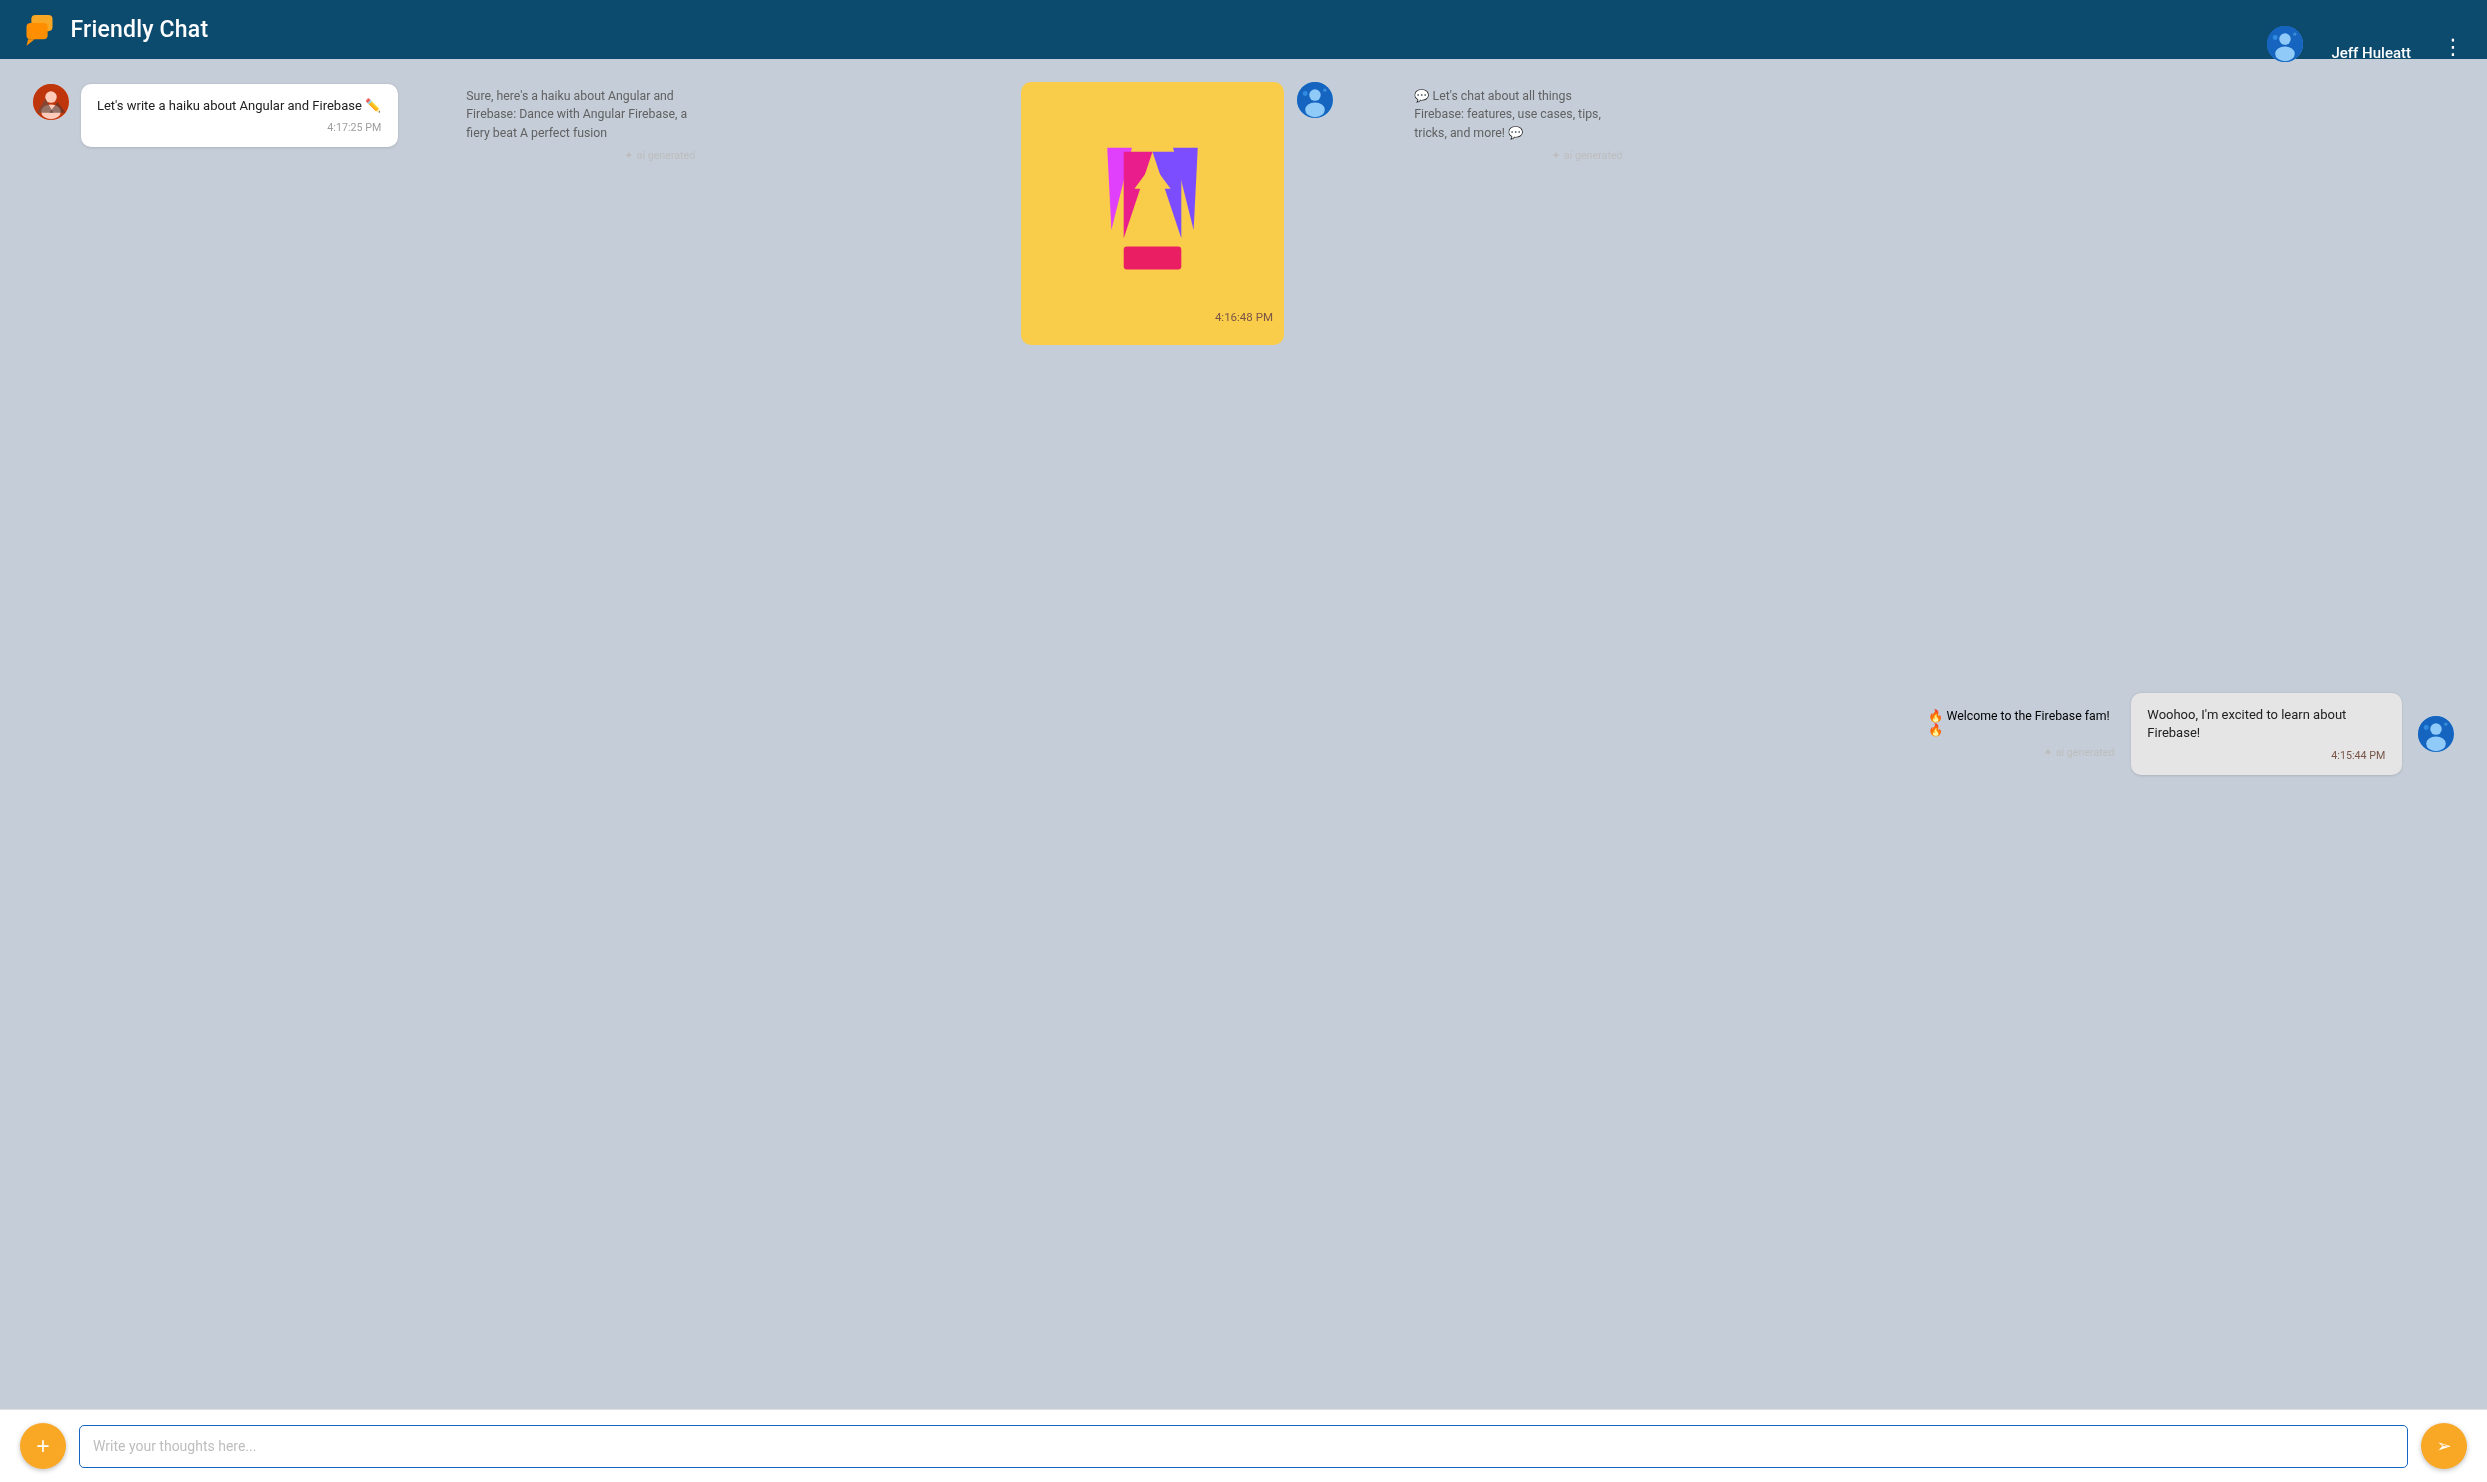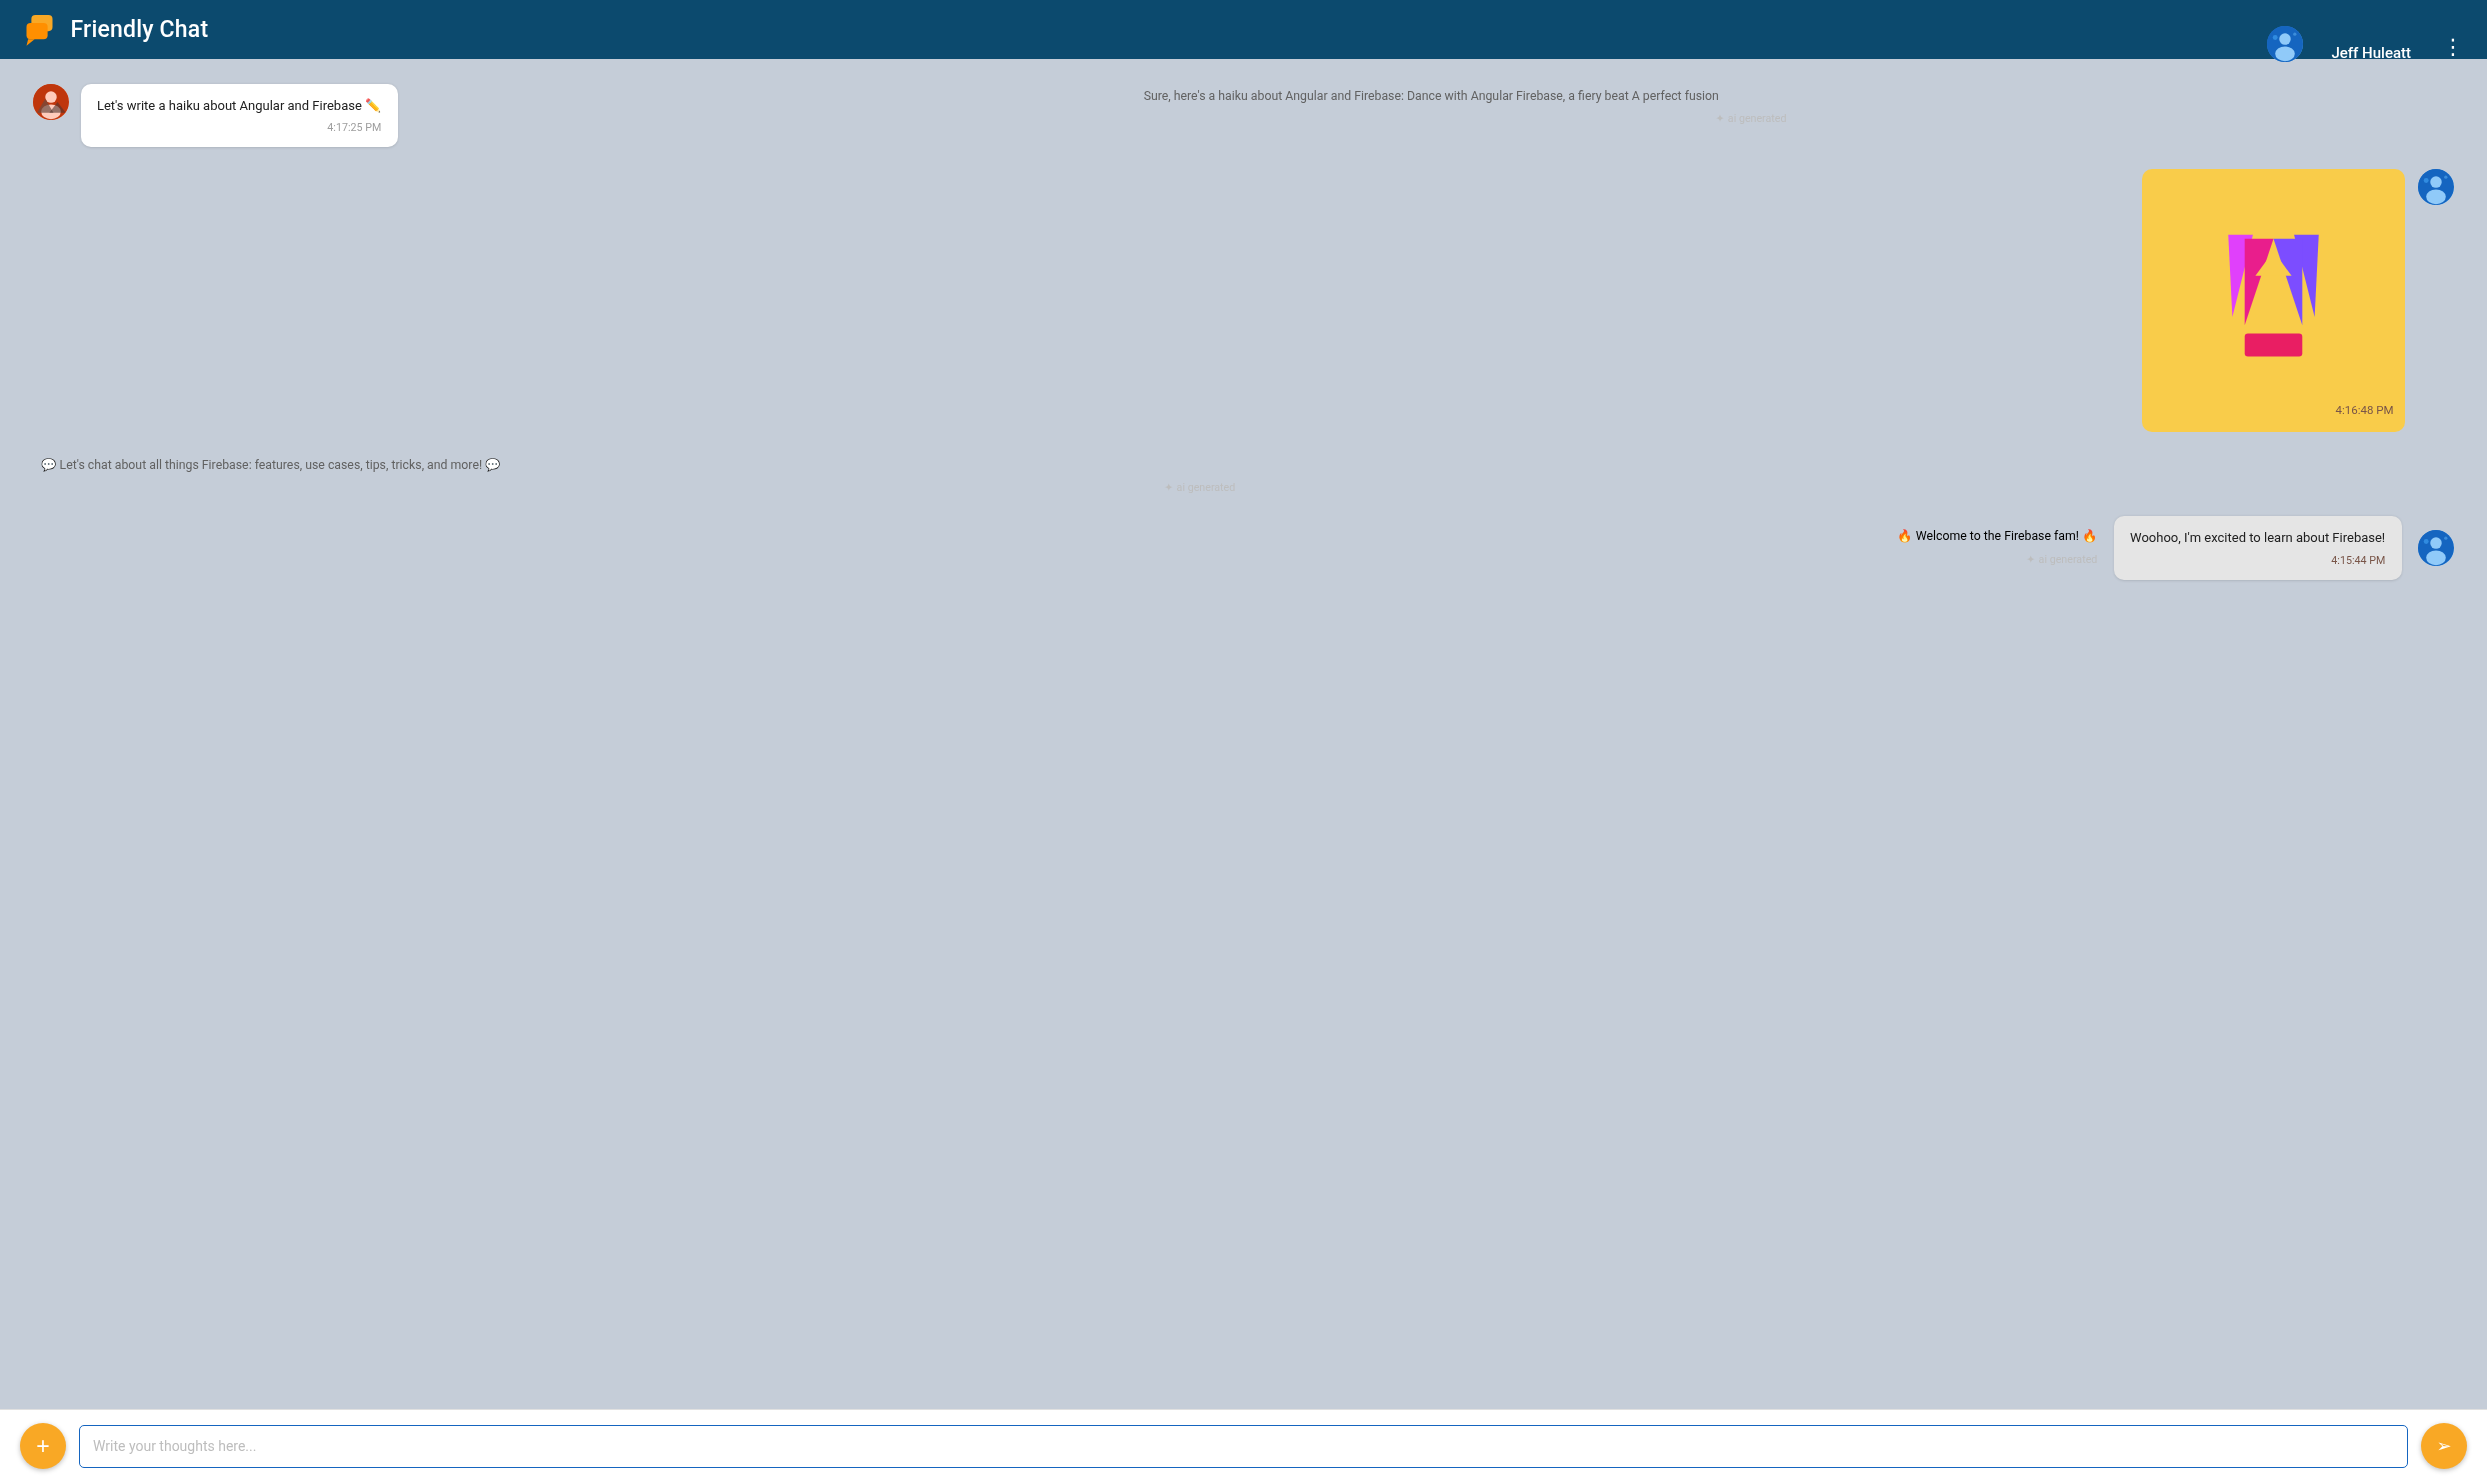--- a/index.html
+++ b/index.html
@@ -71,21 +71,21 @@
       cursor: pointer;
       padding: 3.3px;
     }
 
     
     #chat-area {
       flex: 1;
       overflow-y: auto;
       padding: 16.4px 0;
       display: flex;
-      flex-direction: column;
+      flex-direction: row;
       gap: 6.6px;
     }
 
     
     .message-row {
       display: flex;
       align-items: flex-start;
       padding: 6.6px 33px;
       gap: 13px;
     }
@@ -190,21 +190,21 @@
     }
     .angular-logo-container {
       display: flex;
       align-items: center;
       justify-content: center;
       width: 100%;
       height: 100%;
     }
     .image-time {
       position: absolute;
-      bottom: 15px;
+      bottom: 21px;
       right: 11.5px;
       font-size: 11.5px;
       color: #795548;
     }
 
     
     .welcome-row {
       display: flex;
       align-items: center;
       justify-content: flex-end;

